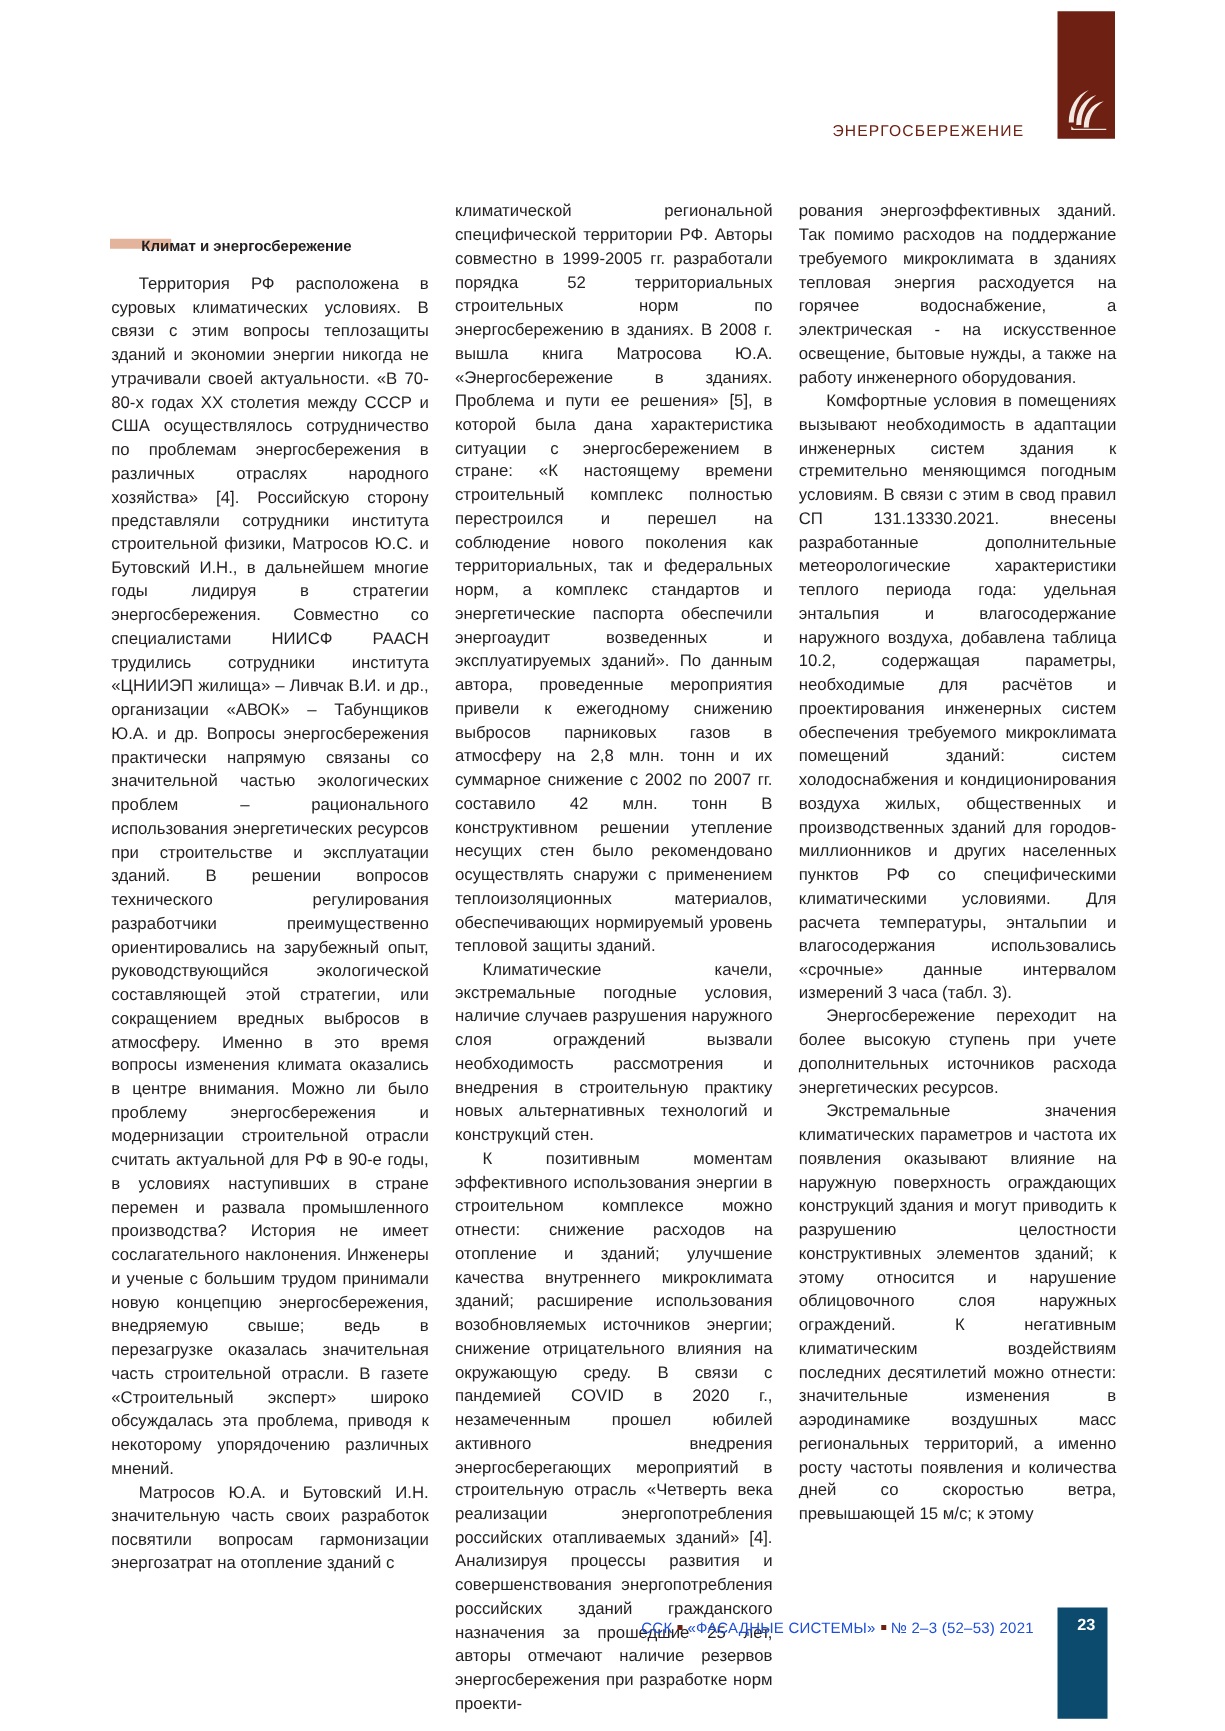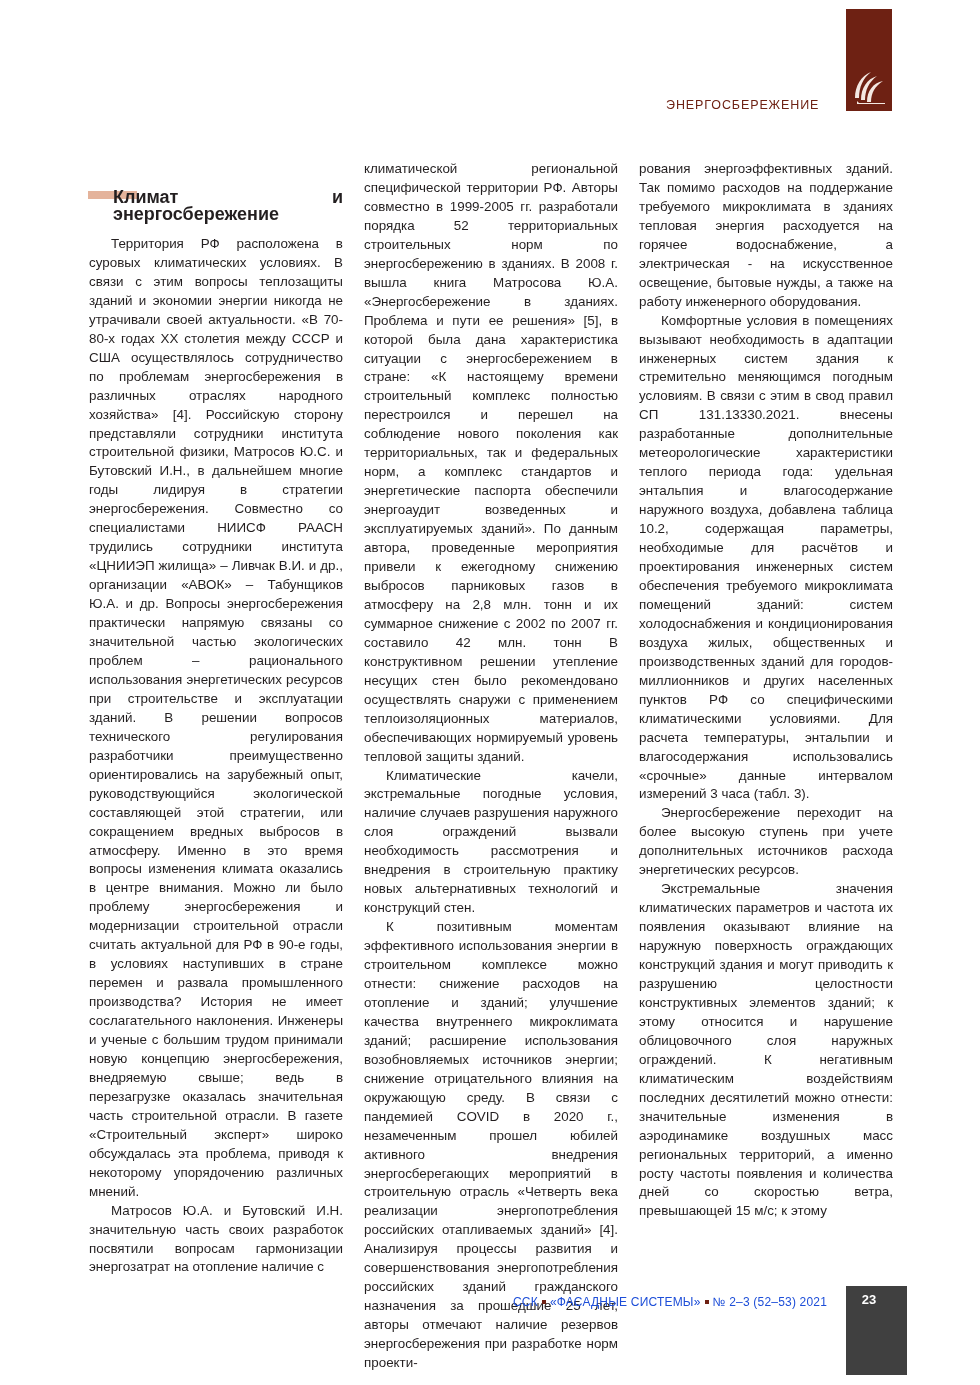--- a/index.html
+++ b/index.html
@@ -9,30 +9,30 @@
   .logo { position: absolute; left: 849px; top: 68px; width: 40px; height: 40px; }
   .section-label { position: absolute; left: 666px; top: 98px; font-size: 12.5px; font-weight: normal;
                    letter-spacing: 0.9px; color: #6e2113; }
   .col { position: absolute; top: 160px; width: 254px; font-size: 13.4px; line-height: 18.95px;
          text-align: justify; }
   .col-1 { left: 89px; }
   .col-2 { left: 364px; }
   .col-3 { left: 639px; }
   .col p { margin: 0; }
   .col p.indent { text-indent: 22px; }
-  .heading { position: relative; font-weight: bold; font-size: 18px; line-height: 17px; margin: 0; }
+  .heading { position: relative; font-weight: bold; font-size: 12px; line-height: 17px; margin: 0; }
   .heading .accent { position: absolute; background: #e4b39b; height: 8px; }
   .heading span.txt { position: relative; }
   .h1 { margin-top: 29px; margin-bottom: 12px; padding-left: 24px; }
   .h1 .accent { left: -1px; top: 2px; width: 49px; }
   .h2 { margin-top: 30px; margin-bottom: 18px; padding-left: 22px; }
   .h2 .accent { left: -1px; top: 40px; width: 48px; }
   .footer-text { position: absolute; left: 513px; top: 1295px; font-size: 12px; letter-spacing: 0.2px; color: #1d4ed8; }
   .footer-text .sq { display: inline-block; width: 4px; height: 4px; background: #6e2113; vertical-align: middle; margin: 0 4px; position: relative; top: -1px; }
-  .page-box { position: absolute; left: 846px; top: 1286px; width: 61px; height: 89px; background: #404040; }
+  .page-box { position: absolute; left: 846px; top: 1286px; width: 40px; height: 89px; background: #0c4a6e; }
   .page-num { position: absolute; left: 0; top: 6px; width: 46px; text-align: center; color: #ffffff;
               font-weight: bold; font-size: 13px; }
 </style>
 </head>
 <body>
 
 <div class="top-bar"></div>
 <svg class="logo" viewBox="0 0 40 40">
   <path d="M6 30 C6 18 12 8 22 4 C14 10 10 19 10 30 Z" fill="#f4e8e2"></path>
   <path d="M12 32 C12 20 18 11 28 8 C20 14 16 22 16 32 Z" fill="#f4e8e2"></path>
@@ -40,21 +40,21 @@
   <path d="M8 33 L8 36 L36 36 L36 35 L10 35 Z" fill="#f4e8e2"></path>
 </svg>
 <div class="section-label">ЭНЕРГОСБЕРЕЖЕНИЕ</div>
 
 <div class="col col-1">
   <div class="heading h1">
     <div class="accent"></div>
     <span class="txt">Климат и энергосбережение</span>
   </div>
   <p class="indent">Территория РФ расположена в суровых климатических условиях. В связи с этим   вопросы теплозащиты зданий и экономии энергии никогда не утрачивали своей актуальности. «В 70-80-х годах XX столетия между СССР и США осуществлялось сотрудничество по проблемам энергосбережения в различных отраслях народного хозяйства» [4]. Российскую сторону представляли сотрудники института строительной физики, Матросов Ю.С. и Бутовский И.Н., в дальнейшем многие годы лидируя в стратегии энергосбережения. Совместно со специалистами НИИСФ РААСН трудились сотрудники института «ЦНИИЭП жилища» – Ливчак В.И. и др., организации «АВОК» – Табунщиков Ю.А. и др. Вопросы энергосбережения практически напрямую связаны со значительной частью экологических проблем – рационального использования энергетических ресурсов при строительстве и эксплуатации зданий. В решении вопросов технического регулирования разработчики преимущественно ориентировались на зарубежный опыт, руководствующийся экологической составляющей этой стратегии, или сокращением вредных выбросов в атмосферу. Именно в это время вопросы изменения климата оказались в центре внимания. Можно ли было проблему энергосбережения и модернизации строительной отрасли считать актуальной для РФ в 90-е годы, в условиях наступивших в стране перемен и развала промышленного производства? История не имеет сослагательного наклонения. Инженеры и ученые с большим трудом принимали новую концепцию энергосбережения, внедряемую свыше; ведь в перезагрузке оказалась значительная часть строительной отрасли. В газете «Строительный эксперт» широко обсуждалась эта проблема, приводя к некоторому упорядочению различных мнений.</p>
-  <p class="indent">Матросов Ю.А. и Бутовский И.Н. значительную часть своих разработок посвятили вопросам гармонизации энергозатрат на отопление наличие с</p>
+  <p class="indent">Матросов Ю.А. и Бутовский И.Н. значительную часть своих разработок посвятили вопросам гармонизации энергозатрат на отопление зданий с</p>
 </div>
 
 <div class="col col-2">
   <p>климатической региональной специфической территории РФ.  Авторы совместно в 1999-2005 гг. разработали порядка 52 территориальных строительных норм по энергосбережению в зданиях. В 2008 г. вышла книга Матросова Ю.А. «Энергосбережение в зданиях. Проблема и пути ее решения» [5], в которой была дана характеристика ситуации с энергосбережением в стране: «К настоящему времени строительный комплекс полностью перестроился и перешел на соблюдение нового поколения как территориальных, так и федеральных норм, а комплекс стандартов и энергетические паспорта обеспечили энергоаудит возведенных и эксплуатируемых зданий». По данным автора, проведенные мероприятия привели к ежегодному снижению выбросов парниковых газов в атмосферу на 2,8 млн. тонн и их суммарное снижение с 2002 по 2007 гг. составило 42 млн. тонн В конструктивном решении утепление несущих стен было рекомендовано осуществлять снаружи с применением теплоизоляционных материалов, обеспечивающих нормируемый уровень тепловой защиты зданий.</p>
   <p class="indent">Климатические качели, экстремальные погодные условия, наличие случаев разрушения наружного слоя ограждений вызвали необходимость рассмотрения и внедрения в строительную практику новых альтернативных технологий  и конструкций стен.</p>
   <p class="indent">К позитивным моментам эффективного использования энергии в строительном комплексе можно отнести: снижение расходов на отопление и зданий; улучшение качества внутреннего микроклимата зданий; расширение использования возобновляемых источников энергии; снижение отрицательного влияния на окружающую среду. В связи с пандемией COVID в 2020 г., незамеченным прошел юбилей активного внедрения энергосберегающих мероприятий в строительную отрасль «Четверть века реализации энергопотребления российских отапливаемых зданий» [4]. Анализируя процессы развития и совершенствования энергопотребления российских зданий гражданского назначения за прошедшие 25 лет, авторы отмечают наличие резервов энергосбережения при разработке норм проекти-</p>
 </div>
 
 <div class="col col-3">
   <p>рования энергоэффективных зданий. Так помимо расходов на поддержание требуемого микроклимата в зданиях тепловая энергия расходуется на горячее водоснабжение, а электрическая - на искусственное освещение, бытовые нужды, а также на работу инженерного оборудования.</p>

